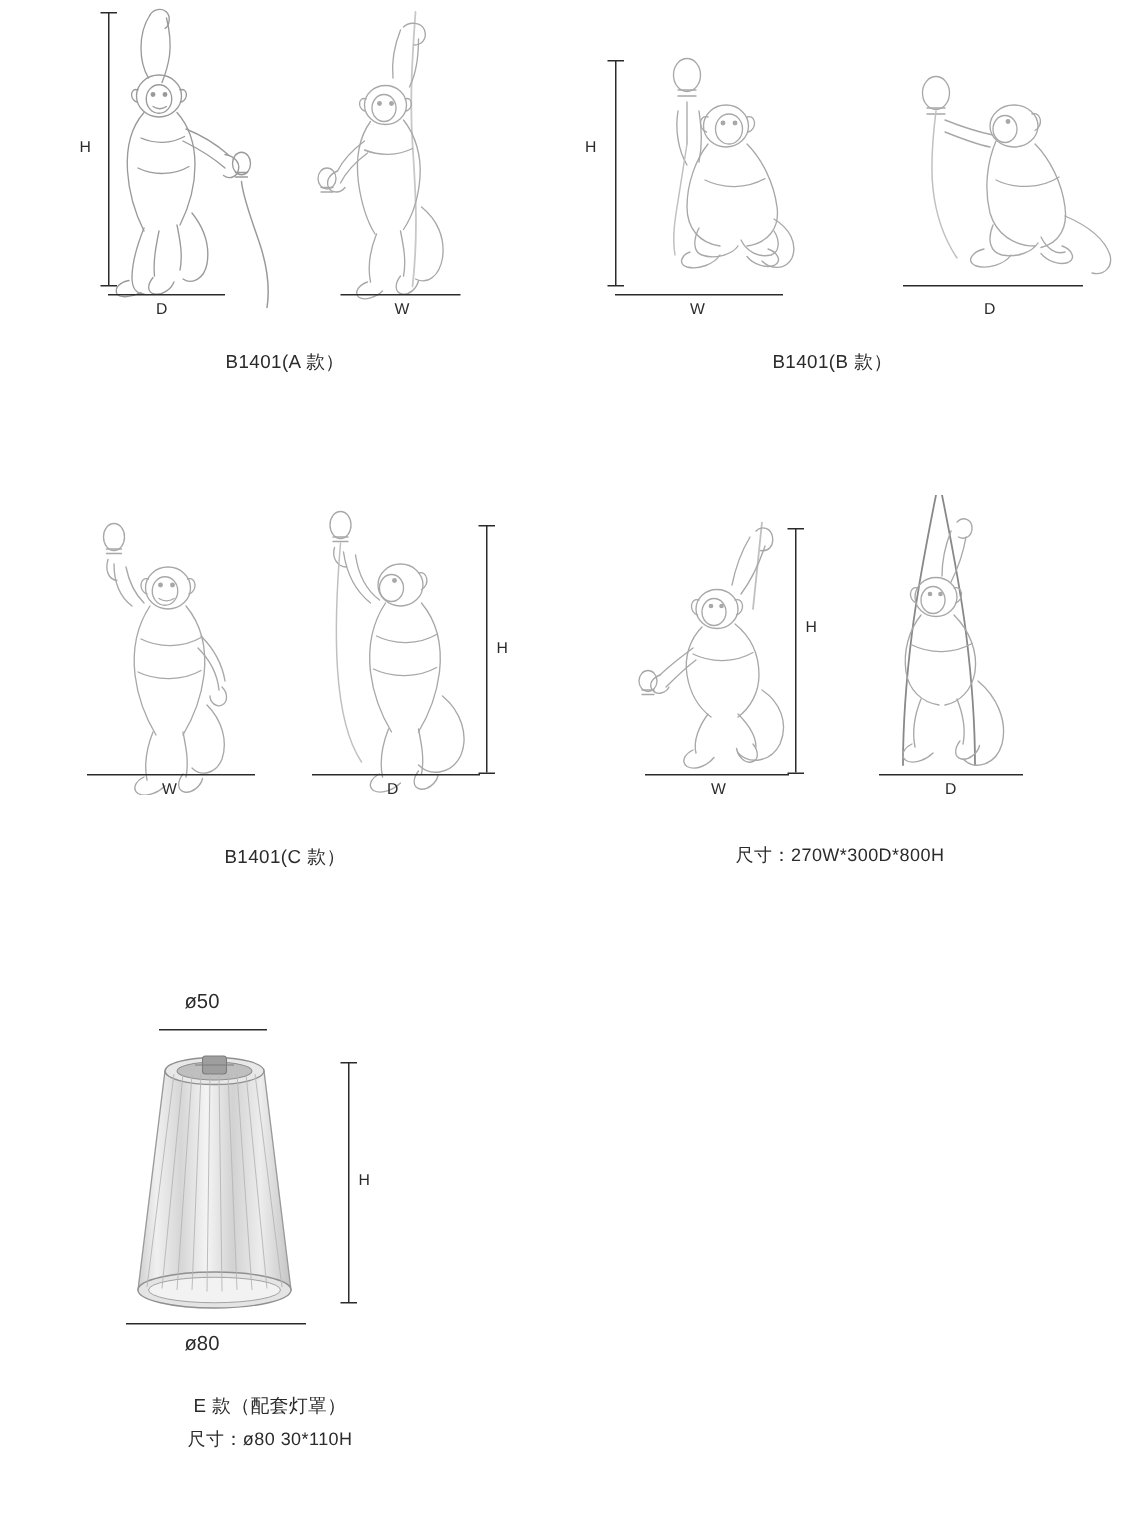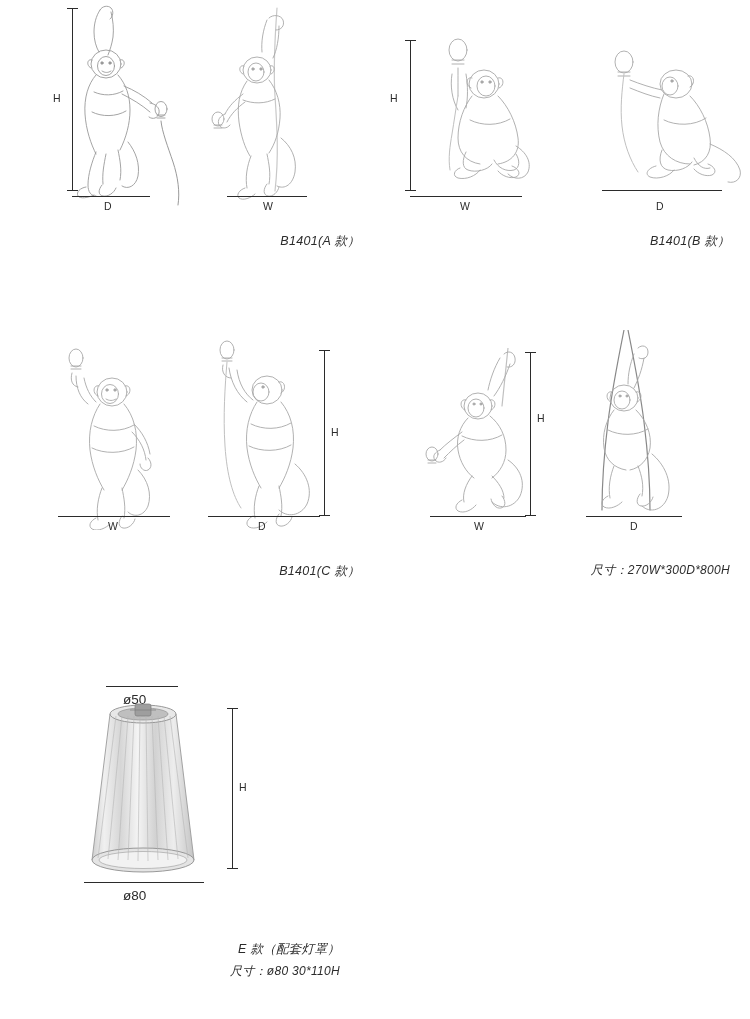--- a/index.html
+++ b/index.html
@@ -20,26 +20,25 @@
     width: 750px;
     height: 1019px;
   }
   .product-block {
     position: absolute;
   }
   .figure-area {
     position: relative;
   }
   .caption {
-    text-align: right;
+    text-align: center;
     font-size: 12.5px;
     color: #2b2b2b;
     line-height: 1.8;
     letter-spacing: 0.3px;
-    font-style: italic;
   }
   .caption .name { font-size: 12.5px; }
   .caption .size { font-size: 12px; }
 
   
   .dim-line-v {
     position: absolute;
     width: 1px;
     background: #2b2b2b;
   }
@@ -442,21 +441,21 @@
 
     <div class="caption">
       <div class="size">尺寸：270W*300D*800H</div>
     </div>
   </div>
 
   <div class="product-block" style="left:20px; top:650px; width:320px;">
 
     <div class="figure-area" style="height:270px;">
 
-      <div class="shade-label" style="left:103px; top:10px;margin-top:32px;">ø50</div>
+      <div class="shade-label" style="left:103px; top:10px;">ø50</div>
       <div class="dim-line-h" style="left:86px; top:36px; width:72px;"></div>
 
       <div class="drawing" style="left:58px; top:48px;">
         <svg width="130" height="190" viewBox="0 0 130 190">
           <defs>
             <linearGradient id="shadeGrad" x1="0" y1="0" x2="1" y2="0">
               <stop offset="0%" stop-color="#cfcfcf"></stop>
               <stop offset="12%" stop-color="#f0f0f0"></stop>
               <stop offset="28%" stop-color="#d6d6d6"></stop>
               <stop offset="45%" stop-color="#f4f4f4"></stop>
@@ -494,19 +493,19 @@
 
       <div class="dim-line-v" style="left:212px; top:58px; height:160px;"></div>
       <div class="dim-cap" style="left:207px; top:58px; width:11px; height:1px;"></div>
       <div class="dim-cap" style="left:207px; top:218px; width:11px; height:1px;"></div>
       <div class="dim-label" style="left:219px; top:131px;">H</div>
 
       <div class="dim-line-h" style="left:64px; top:232px; width:120px;"></div>
       <div class="shade-label" style="left:103px; top:238px;">ø80</div>
     </div>
 
-    <div class="caption" style="margin-top:18px;">
+    <div class="caption" style="margin-top:6px;">
       <div class="name">E 款（配套灯罩）</div>
       <div class="size">尺寸：ø80 30*110H</div>
     </div>
   </div>
 
 </div>
 
 </body></html>

